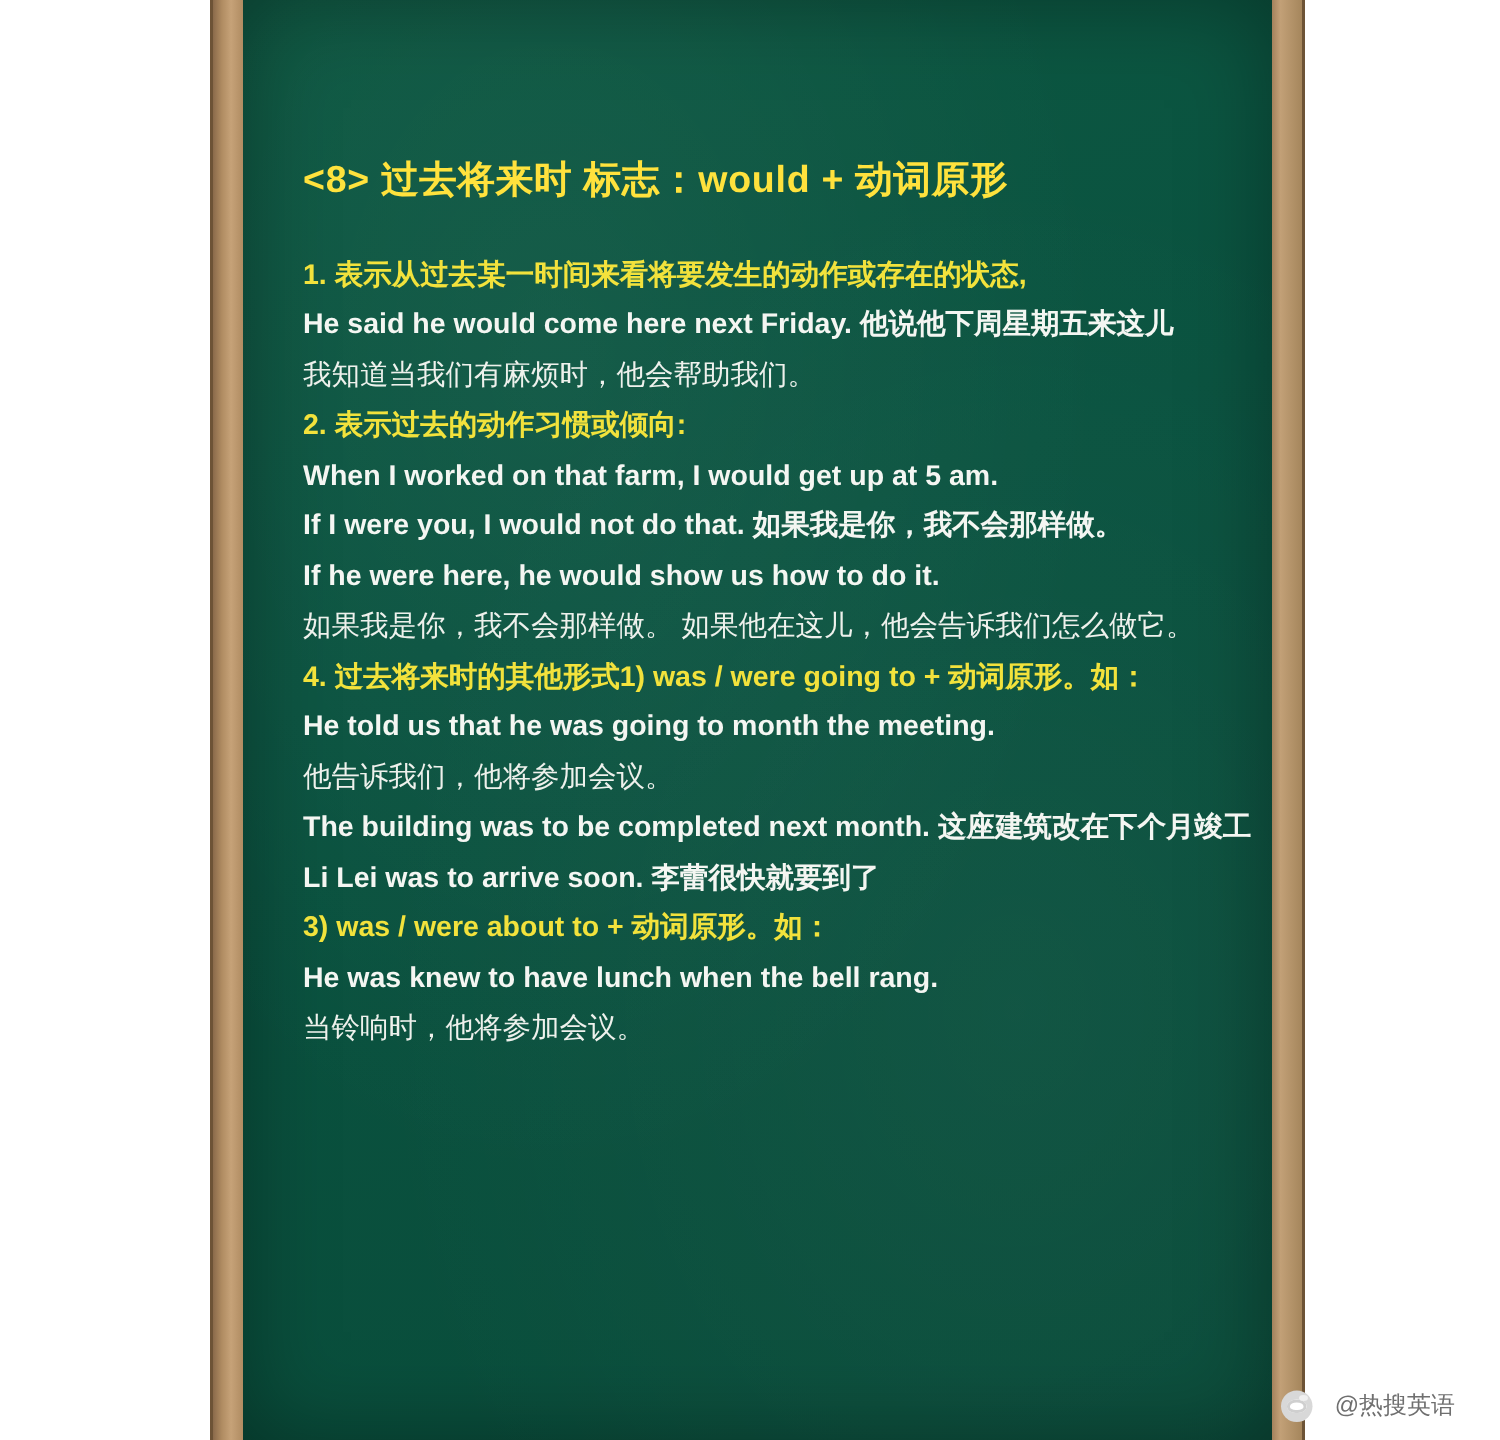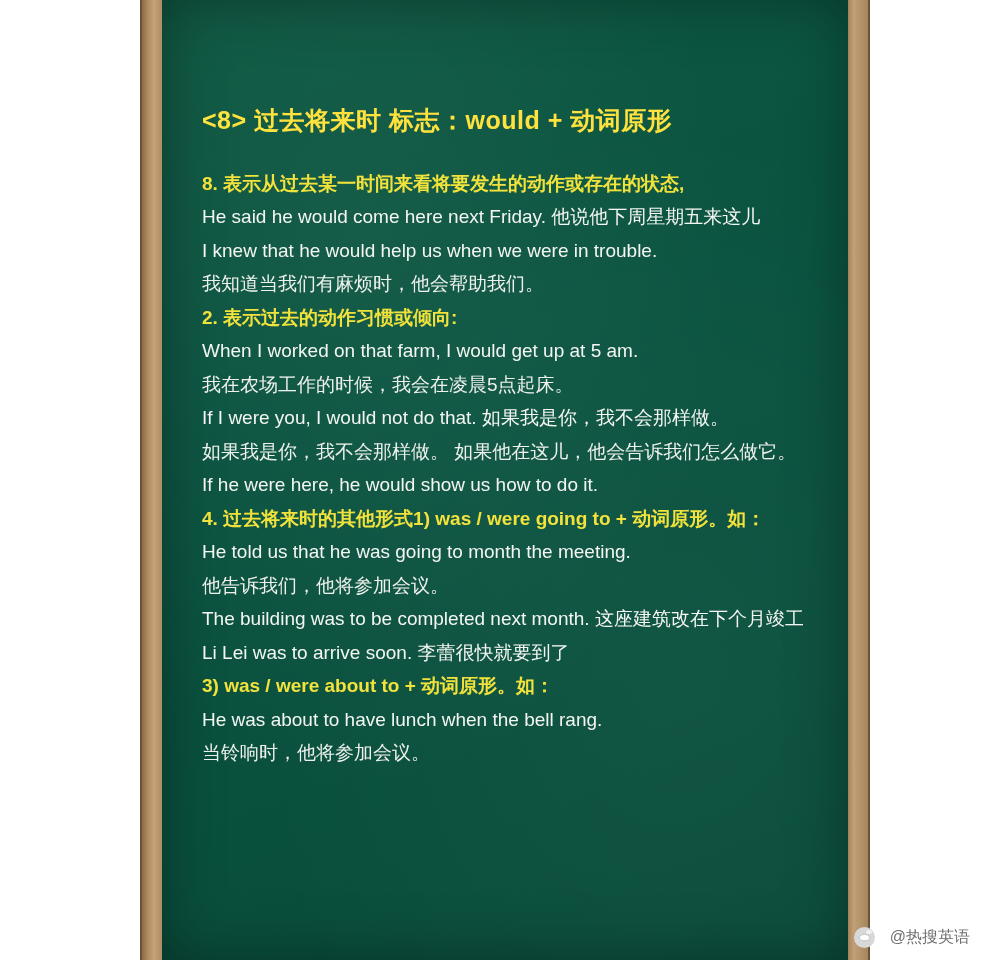--- a/index.html
+++ b/index.html
@@ -65,21 +65,21 @@
     line-height: 1.3;
     margin-bottom: 30px;
     white-space: nowrap;
   }
   .line {
     line-height: 33.5px;
     font-size: 19px;
     white-space: nowrap;
   }
   .ln-yellow  { color: #f2e23c; font-weight: bold; }
-  .ln-white   { color: #f4f6f2; font-weight: normal; }
+  .ln-white   { color: #f4f6f2; font-weight: bold; }
   .ln-cn      { color: #eef1ec; font-weight: normal; }
 
   
   #watermark {
     position: absolute;
     right: 18px;
     bottom: 12px;
     display: flex;
     align-items: center;
     gap: 15px;
@@ -117,37 +117,35 @@
 
 <div id="page">
 
   <div id="board-frame"></div>
 
   <div id="board">
     <div id="board-inner">
 
       <div class="title">&lt;8&gt; 过去将来时 标志：would + 动词原形</div>
 
-      <div class="line ln-yellow">8. 表示从过去某一时间来看将要发生的动作或存在的状态,</div>
+      <div class="line ln-yellow">1. 表示从过去某一时间来看将要发生的动作或存在的状态,</div>
       <div class="line ln-white">He said he would come here next Friday. 他说他下周星期五来这儿</div>
-      <div class="line ln-white">I knew that he would help us when we were in trouble.</div>
       <div class="line ln-cn">我知道当我们有麻烦时，他会帮助我们。</div>
       <div class="line ln-yellow">2. 表示过去的动作习惯或倾向:</div>
       <div class="line ln-white">When I worked on that farm, I would get up at 5 am.</div>
-      <div class="line ln-cn">我在农场工作的时候，我会在凌晨5点起床。</div>
       <div class="line ln-white">If I were you, I would not do that. 如果我是你，我不会那样做。</div>
+      <div class="line ln-white">If he were here, he would show us how to do it.</div>
       <div class="line ln-cn">如果我是你，我不会那样做。 如果他在这儿，他会告诉我们怎么做它。</div>
-      <div class="line ln-white">If he were here, he would show us how to do it.</div>
       <div class="line ln-yellow">4. 过去将来时的其他形式1) was / were going to + 动词原形。如：</div>
       <div class="line ln-white">He told us that he was going to month the meeting.</div>
       <div class="line ln-cn">他告诉我们，他将参加会议。</div>
       <div class="line ln-white">The building was to be completed next month. 这座建筑改在下个月竣工</div>
       <div class="line ln-white">Li Lei was to arrive soon. 李蕾很快就要到了</div>
       <div class="line ln-yellow">3) was / were about to + 动词原形。如：</div>
-      <div class="line ln-white">He was about to have lunch when the bell rang.</div>
+      <div class="line ln-white">He was knew to have lunch when the bell rang.</div>
       <div class="line ln-cn">当铃响时，他将参加会议。</div>
 
     </div>
   </div>
 
   <div id="watermark">
     <span id="weibo-icon"></span>
     <span>@热搜英语</span>
   </div>
 

